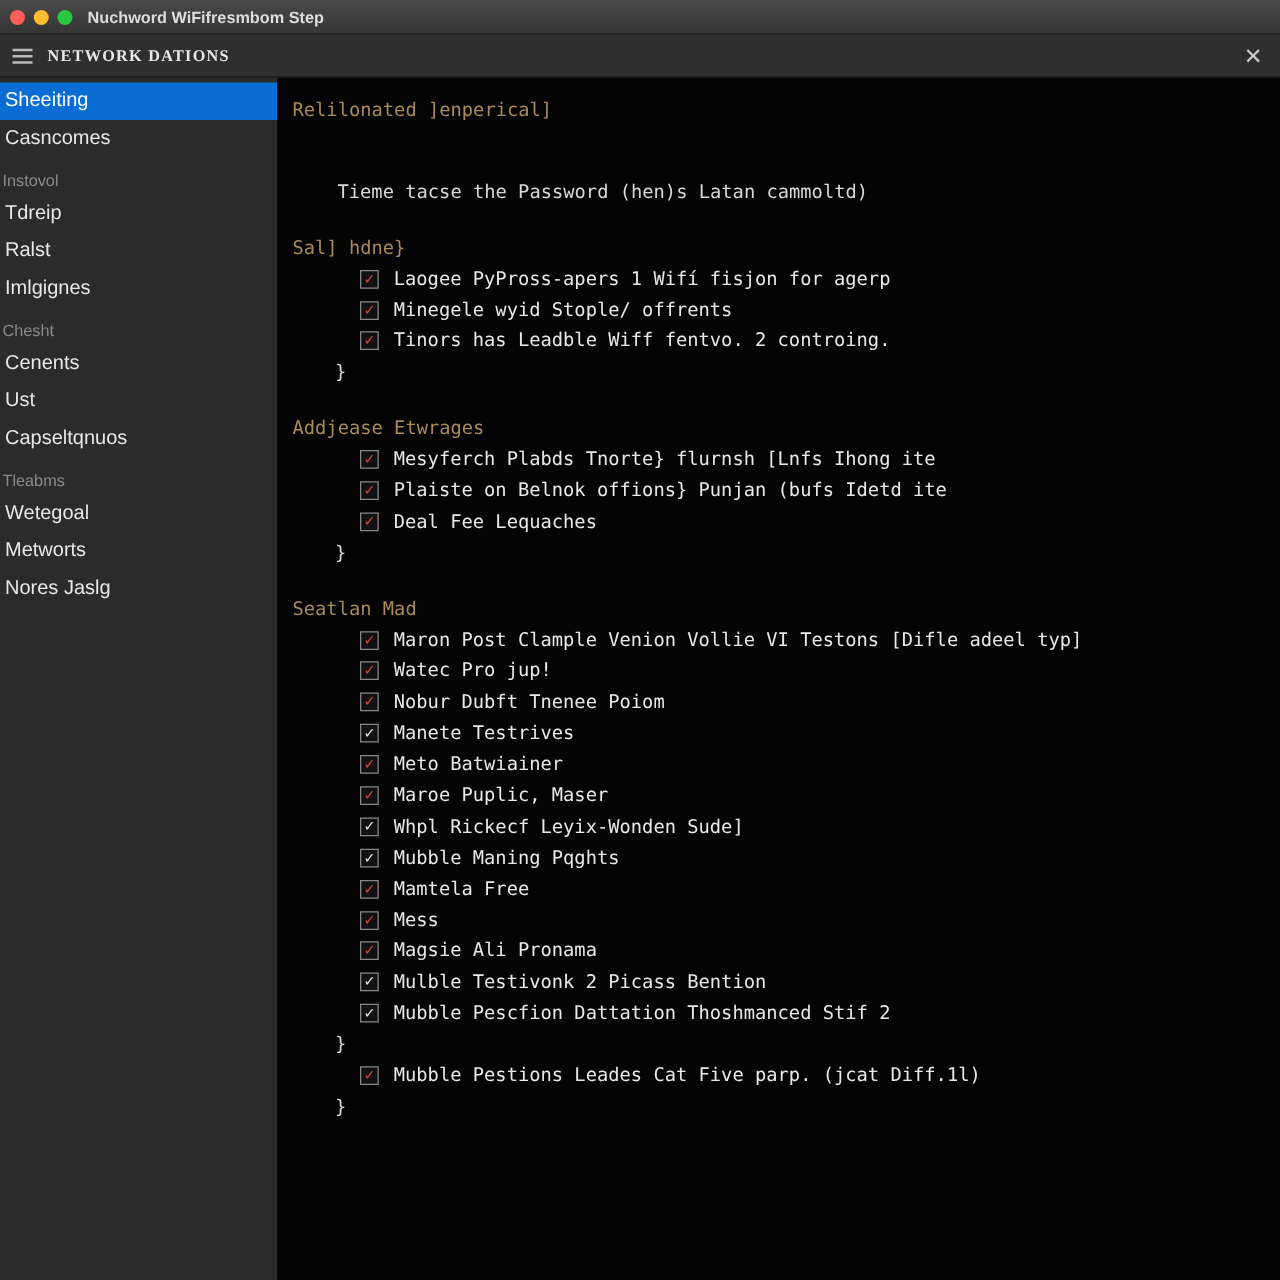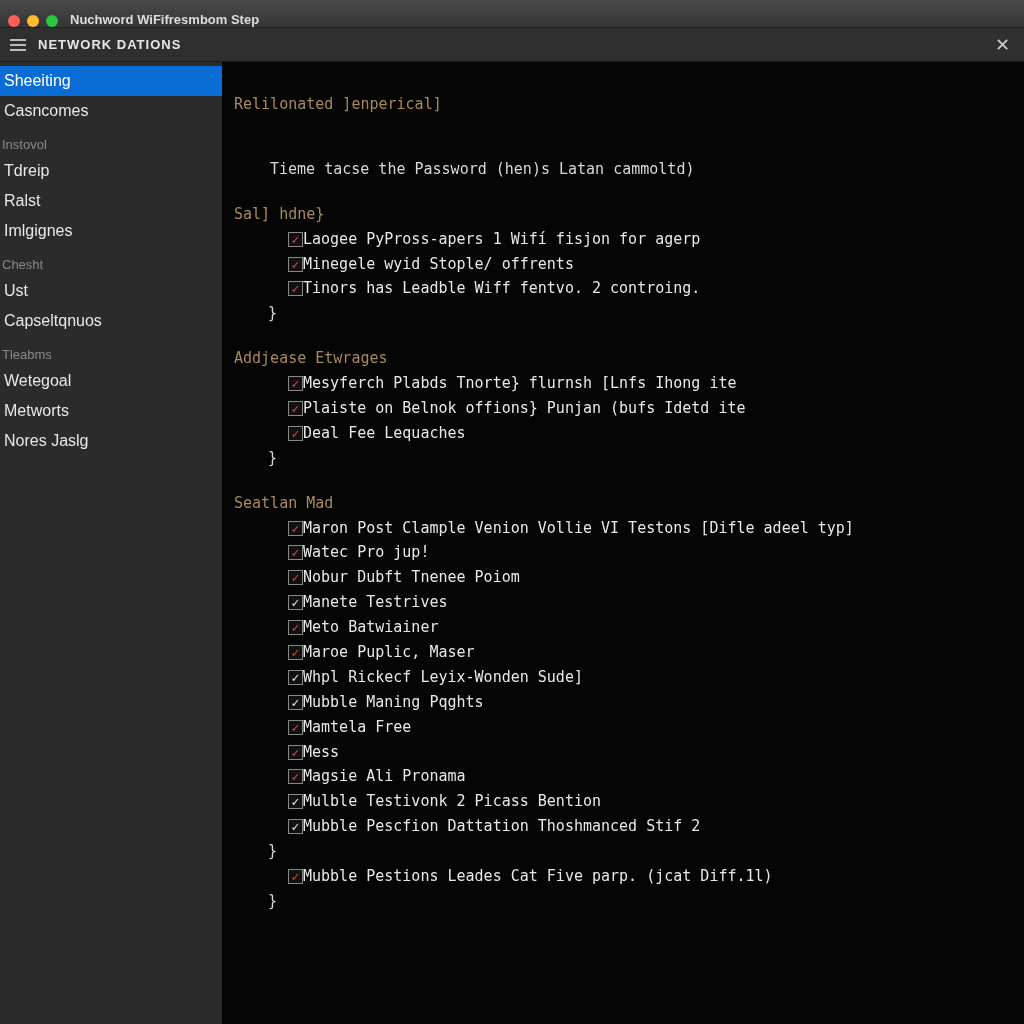--- a/index.html
+++ b/index.html
@@ -8,40 +8,40 @@
   background:#000;
   font-family:"Menlo","Consolas",monospace;
   font-size:15px;
   color:#c8c8c8;
   overflow:hidden;
 }
 .titlebar {
   height:28px;
   background:linear-gradient(#4a4a4a,#343434);
   display:flex;
-  align-items:flex-end;
+  align-items:center;
   padding:0 8px;
   border-bottom:1px solid #222;
 }
 .traffic { display:flex; gap:7px; margin-right:12px; }
 .dot { width:12px; height:12px; border-radius:50%; }
 .dot.red{background:#ff5f57;} .dot.yellow{background:#febc2e;} .dot.green{background:#28c840;}
 .titlebar-title{color:#ddd;font-size:13px;font-weight:600;font-family:-apple-system,sans-serif;}
 .toolbar{
   height:34px;
   background:#2f2f2f;
   display:flex;
   align-items:center;
   padding:0 10px;
   border-bottom:1px solid #1a1a1a;
   position:relative;
 }
 .hamburger{width:16px;height:12px;margin-right:12px;display:flex;flex-direction:column;justify-content:space-between;}
 .hamburger span{height:2px;background:#bbb;width:100%;}
-.toolbar-title{color:#e8e8e8;font-size:13px;font-weight:700;letter-spacing:1px;font-family:Liberation Sans, sans-serif;}
+.toolbar-title{color:#e8e8e8;font-size:13px;font-weight:700;letter-spacing:1px;font-family:Liberation Serif, serif;}
 .toolbar-close{position:absolute;right:14px;color:#ccc;font-size:18px;font-family:-apple-system,sans-serif;}
 .workspace{display:flex;height:calc(1024px - 62px);}
 .sidebar{
   width:222px;
   background:#2b2b2b;
   padding-top:4px;
   overflow:hidden;
 }
 .side-item{
   padding:6px 14px;
@@ -64,30 +64,31 @@
   background:#050505;
   padding:14px 0 40px 8px;
   overflow-y:auto;
   line-height:1.66;
 }
 .sect-title{
   color:#a88a5c;
   margin-top:20px;
   padding-left:4px;
 }
-.sect-title.first{margin-top:16px;}
+.sect-title.first{margin-top:0;}
 .plain-line{
   color:#d8d8d8;
   padding-left:40px;
   margin-top:40px;
 }
 .check-row{
   display:flex;
   align-items:center;
   padding-left:58px;
+  gap:12px;
 }
 .chk{
   width:15px;height:15px;
   border:1px solid #888;
   background:#111;
   display:flex;align-items:center;justify-content:center;
   flex-shrink:0;
 }
 .chk.red::after{content:"✓";color:#d94a3a;font-size:13px;font-weight:bold;line-height:1;}
 .chk.white::after{content:"✓";color:#e8e8e8;font-size:13px;font-weight:bold;line-height:1;}
@@ -118,20 +119,21 @@
 
 <div class="workspace">
   <div class="sidebar" id="sidebar">
       <div class="side-item indent active" style="padding-left: 4px;">Sheeiting</div>
       <div class="side-item indent">Casncomes</div>
       <div class="side-header">Instovol</div>
       <div class="side-item indent">Tdreip</div>
       <div class="side-item indent">Ralst</div>
       <div class="side-item indent">Imlgignes</div>
       <div class="side-header">Chesht</div>
+      <div class="side-item indent">Cenents</div>
       <div class="side-item indent">Ust</div>
       <div class="side-item indent">Capseltqnuos</div>
       <div class="side-header">Tleabms</div>
       <div class="side-item indent">Wetegoal</div>
       <div class="side-item indent">Metworts</div>
       <div class="side-item indent">Nores Jaslg</div>
     </div>
   <div class="content" id="content">
       <div class="sect-title first">Relilonated ]enperical]</div>
       <div class="plain-line">Tieme tacse the Password (hen)s Latan cammoltd)</div>

